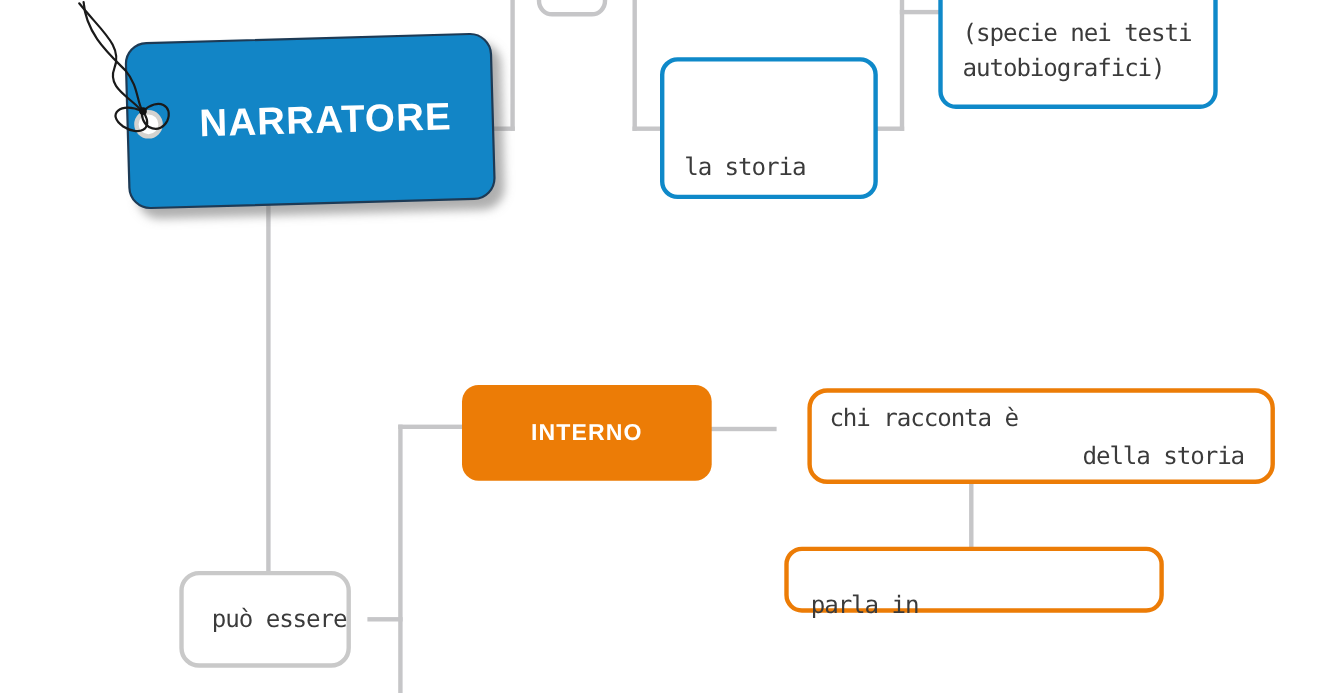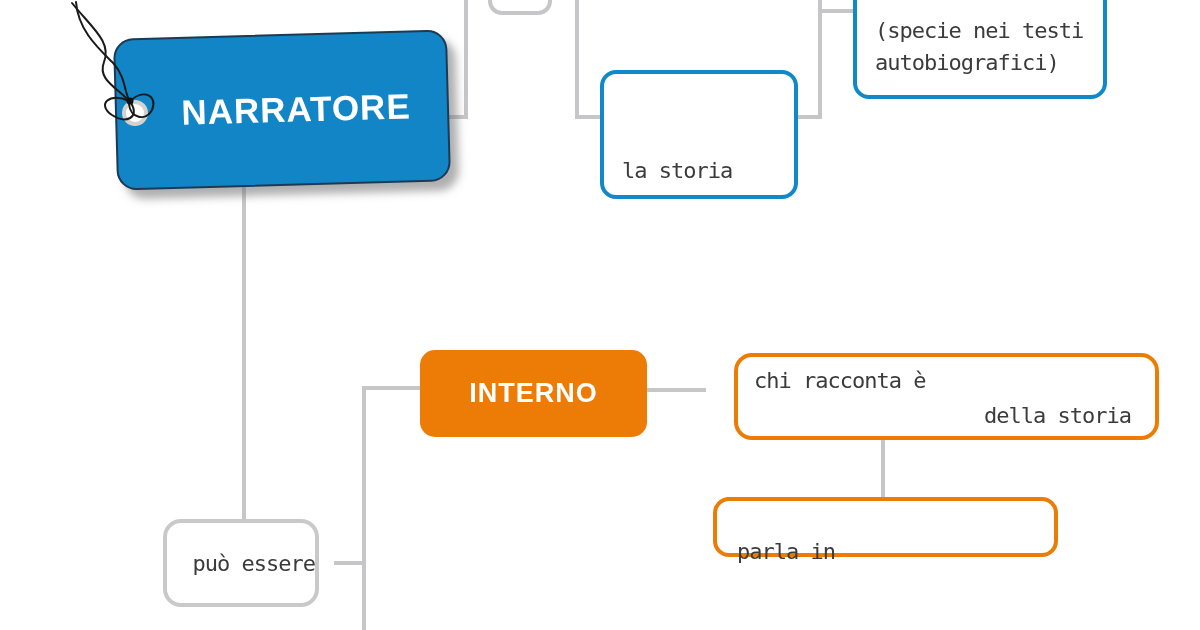--- a/index.html
+++ b/index.html
@@ -38,21 +38,21 @@
   }
   #string-svg{position:absolute;left:0;top:0;z-index:5;}
   
   #interno{
     position:absolute;left:420px;top:350px;width:227px;height:87px;
     background:#ec7c06;border-radius:15px;z-index:2;
     display:flex;align-items:center;justify-content:center;
   }
   #interno .label{
     font-family:"Liberation Sans", sans-serif;font-weight:bold;
-    color:#ffffff;font-size:27px;letter-spacing:1px;
+    color:#ffffff;font-size:21px;letter-spacing:1px;
   }
 </style>
 </head>
 <body>
 
 <div id="canvas">
 
   <div class="line" style="left:464px;top:0;width:4px;height:119px;"></div>
   <div class="line" style="left:440px;top:115px;width:28px;height:4px;"></div>
   <div class="line" style="left:575px;top:0;width:4px;height:119px;"></div>
@@ -62,21 +62,21 @@
   <div class="line" style="left:818px;top:9px;width:40px;height:4px;"></div>
   <div class="line" style="left:242px;top:180px;width:4px;height:342px;"></div>
   <div class="line" style="left:362px;top:386px;width:4px;height:244px;"></div>
   <div class="line" style="left:362px;top:386px;width:62px;height:4px;"></div>
   <div class="line" style="left:334px;top:561px;width:32px;height:4px;"></div>
   <div class="line" style="left:644px;top:388px;width:62px;height:4px;"></div>
   <div class="line" style="left:881px;top:436px;width:4px;height:64px;"></div>
 
   <div class="node" style="left:488px;top:-30px;width:64px;height:45px;border:4px solid #c6c6c8;border-radius:14px;"></div>
 
-  <div class="node blue" style="left:600px;top:70px;width:198px;height:129px;">
+  <div class="node blue" style="left:600px;top:52px;width:198px;height:129px;">
     <span class="abs" style="left:18px;bottom:12px;">la storia</span>
   </div>
 
   <div class="node blue" style="left:853px;top:-34px;width:254px;height:133px;">
     <span class="abs" style="left:18px;bottom:52px;">(specie nei testi</span>
     <span class="abs" style="left:18px;bottom:20px;text-align:right;">autobiografici)</span>
   </div>
 
   <div id="interno">
     <span class="label">INTERNO</span>

